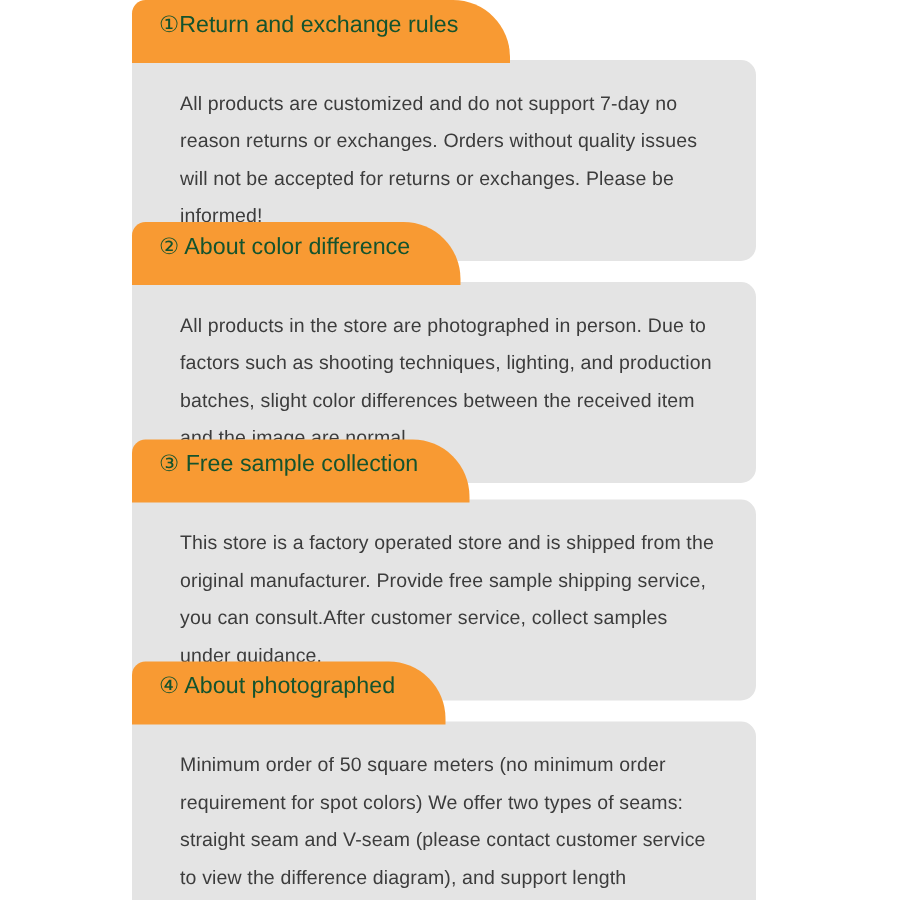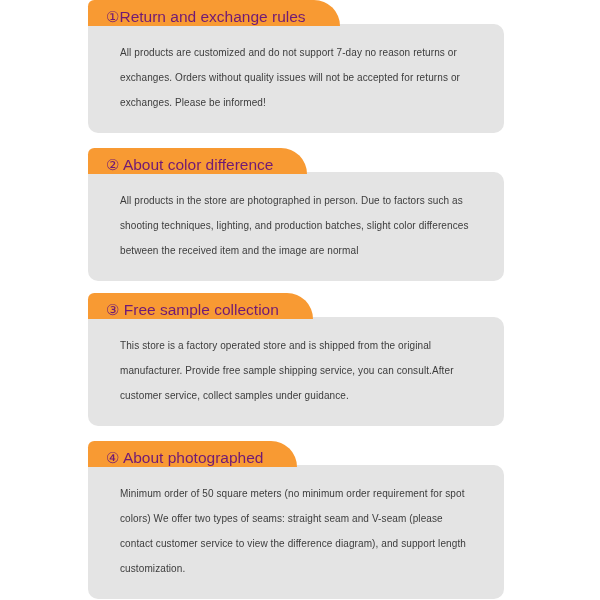--- a/index.html
+++ b/index.html
@@ -25,25 +25,25 @@
     position: absolute;
     left: 88px;
     width: 416px;
   }
 
   
   .tab {
     position: relative;
     z-index: 2;
     display: inline-block;
-    height: 26px;
+    height: 42px;
     line-height: 34px;
     padding: 0 34px 0 18px;
     background: #F89A33;
-    color: #701a75;
+    color: #14532d;
     font-size: 15.5px;
     white-space: nowrap;
     border-radius: 9px 38px 0 0;
     box-sizing: border-box;
   }
   .tab .num {
     font-size: 15px;
     letter-spacing: 0;
   }
   .tab .title {
@@ -56,21 +56,21 @@
     z-index: 1;
     margin-top: -2px;
     width: 416px;
     background: #E4E4E4;
     border-radius: 0 10px 10px 10px;
     box-sizing: border-box;
     padding: 16px 28px 18px 32px;
   }
   .panel p {
     margin: 0;
-    font-size: 10px;
+    font-size: 13px;
     line-height: 25px;
     color: #3c3c3c;
     letter-spacing: 0.1px;
   }
 
   
   #sec-1 { top: 0px; }
   #sec-1 .panel { min-height: 88px; }
 
   #sec-2 { top: 148px; }

